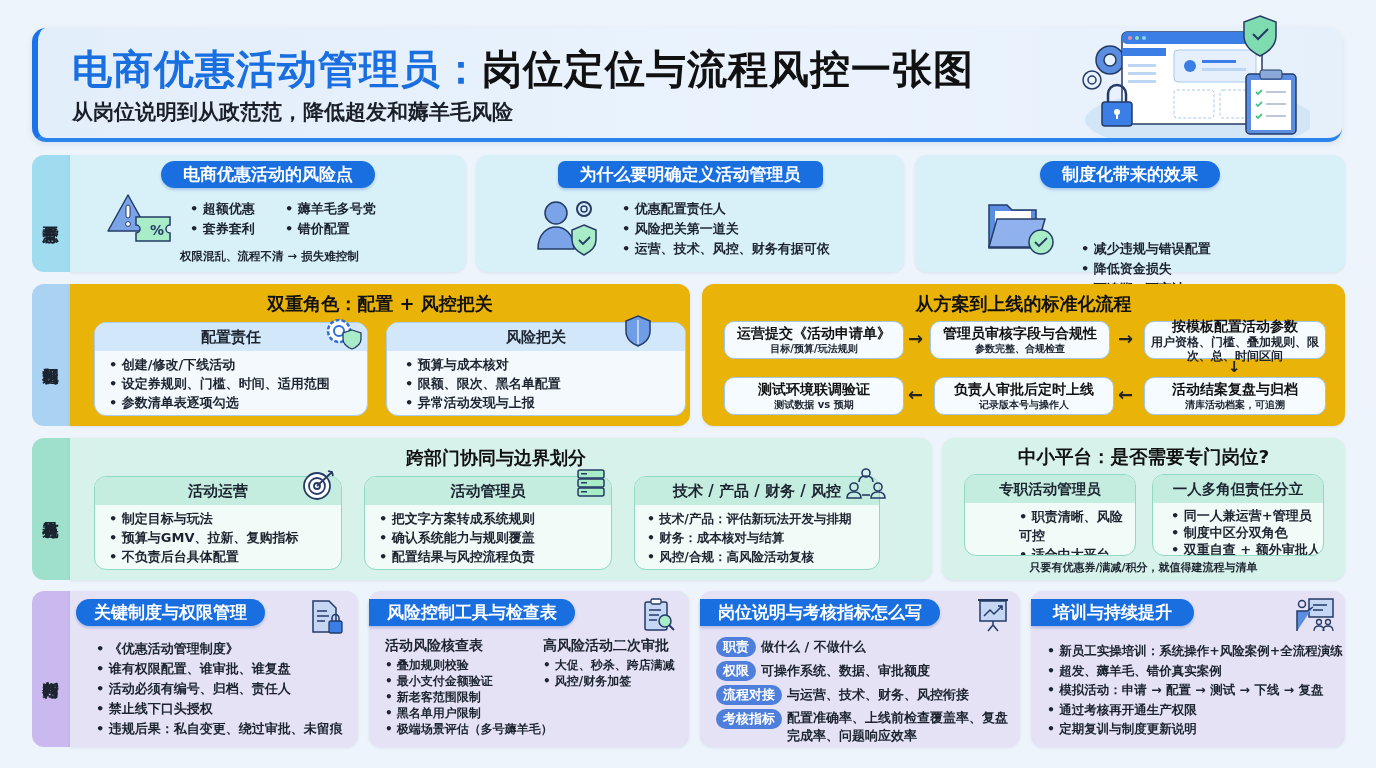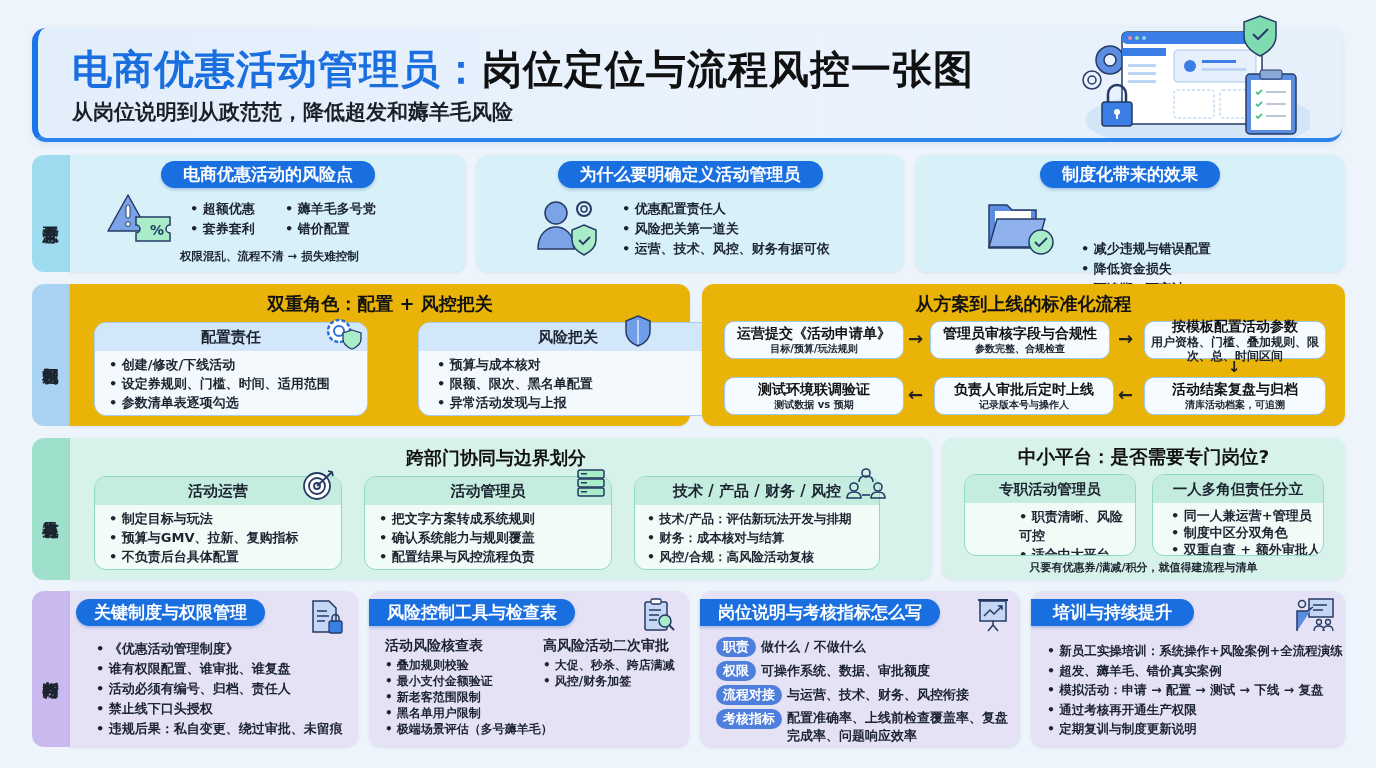--- a/index.html
+++ b/index.html
@@ -162,21 +162,21 @@
     <li>套券套利</li>
   </ul>
   <ul class="bullets abs" style="left:215px;top:44px;">
     <li>薅羊毛多号党</li>
     <li>错价配置</li>
   </ul>
   <div class="abs" style="left:110px;top:94px;font-size:11.5px;font-weight:bold;">权限混乱、流程不清 → 损失难控制</div>
 </div>
 
 <div class="abs card r1bg" style="left:476px;top:155px;width:428px;height:117px;">
-  <div class="center" style="margin-top:6px;"><span class="pill" style="font-size:17px;">为什么要明确定义活动管理员</span></div>
+  <div class="center" style="margin-top:6px;"><span class="pill" style="font-size:17px;border-radius:7px;">为什么要明确定义活动管理员</span></div>
   <svg class="abs" style="left:58px;top:40px;" width="66" height="66" viewBox="0 0 66 66">
     <circle cx="22" cy="18" r="11" fill="#7ba3e8" stroke="#253b66" stroke-width="1.5"></circle>
     <path d="M4 54 c0 -16 10 -22 18 -22 c8 0 18 6 18 22 z" fill="#7ba3e8" stroke="#253b66" stroke-width="1.5"></path>
     <circle cx="50" cy="14" r="7" fill="none" stroke="#253b66" stroke-width="2"></circle>
     <circle cx="50" cy="14" r="3" fill="none" stroke="#253b66" stroke-width="1.5"></circle>
     <path d="M50 30 l12 5 v10 c0 8 -6 12 -12 15 c-6 -3 -12 -7 -12 -15 v-10 z" fill="#a8ecc8" stroke="#253b66" stroke-width="1.5"></path>
     <path d="M45 45 l4 4 l7 -7" fill="none" stroke="#253b66" stroke-width="1.8"></path>
   </svg>
   <ul class="bullets abs" style="left:146px;top:44px;">
     <li>优惠配置责任人</li>
@@ -211,21 +211,21 @@
       <li>创建/修改/下线活动</li>
       <li>设定券规则、门槛、时间、适用范围</li>
       <li>参数清单表逐项勾选</li>
     </ul>
   </div>
   <svg class="abs" style="left:254px;top:32px;" width="40" height="34" viewBox="0 0 40 34">
     <circle cx="15" cy="15" r="11" fill="#fff" stroke="#2f6fd6" stroke-width="2.5" stroke-dasharray="4 2"></circle>
     <circle cx="15" cy="15" r="5" fill="#fff" stroke="#2f6fd6" stroke-width="2"></circle>
     <path d="M28 14 l9 3 v6 c0 5 -4 8 -9 10 c-5 -2 -9 -5 -9 -10 v-6 z" fill="#a8ecc8" stroke="#253b66" stroke-width="1.3"></path>
   </svg>
-  <div class="abs sub-box" style="left:316px;top:38px;width:300px;height:94px;margin-left:32px;">
+  <div class="abs sub-box" style="left:316px;top:38px;width:300px;height:94px;">
     <div class="hd">风险把关</div>
     <ul class="bullets" style="padding:4px 0 0 18px;line-height:19px;">
       <li>预算与成本核对</li>
       <li>限额、限次、黑名单配置</li>
       <li>异常活动发现与上报</li>
     </ul>
   </div>
   <svg class="abs" style="left:553px;top:30px;" width="30" height="34" viewBox="0 0 30 34">
     <path d="M15 2 l12 5 v10 c0 8 -6 13 -12 15 c-6 -2 -12 -7 -12 -15 v-10 z" fill="#6f9de8" stroke="#253b66" stroke-width="1.5"></path>
     <path d="M15 6 v24" stroke="#bcd4f6" stroke-width="2"></path>

